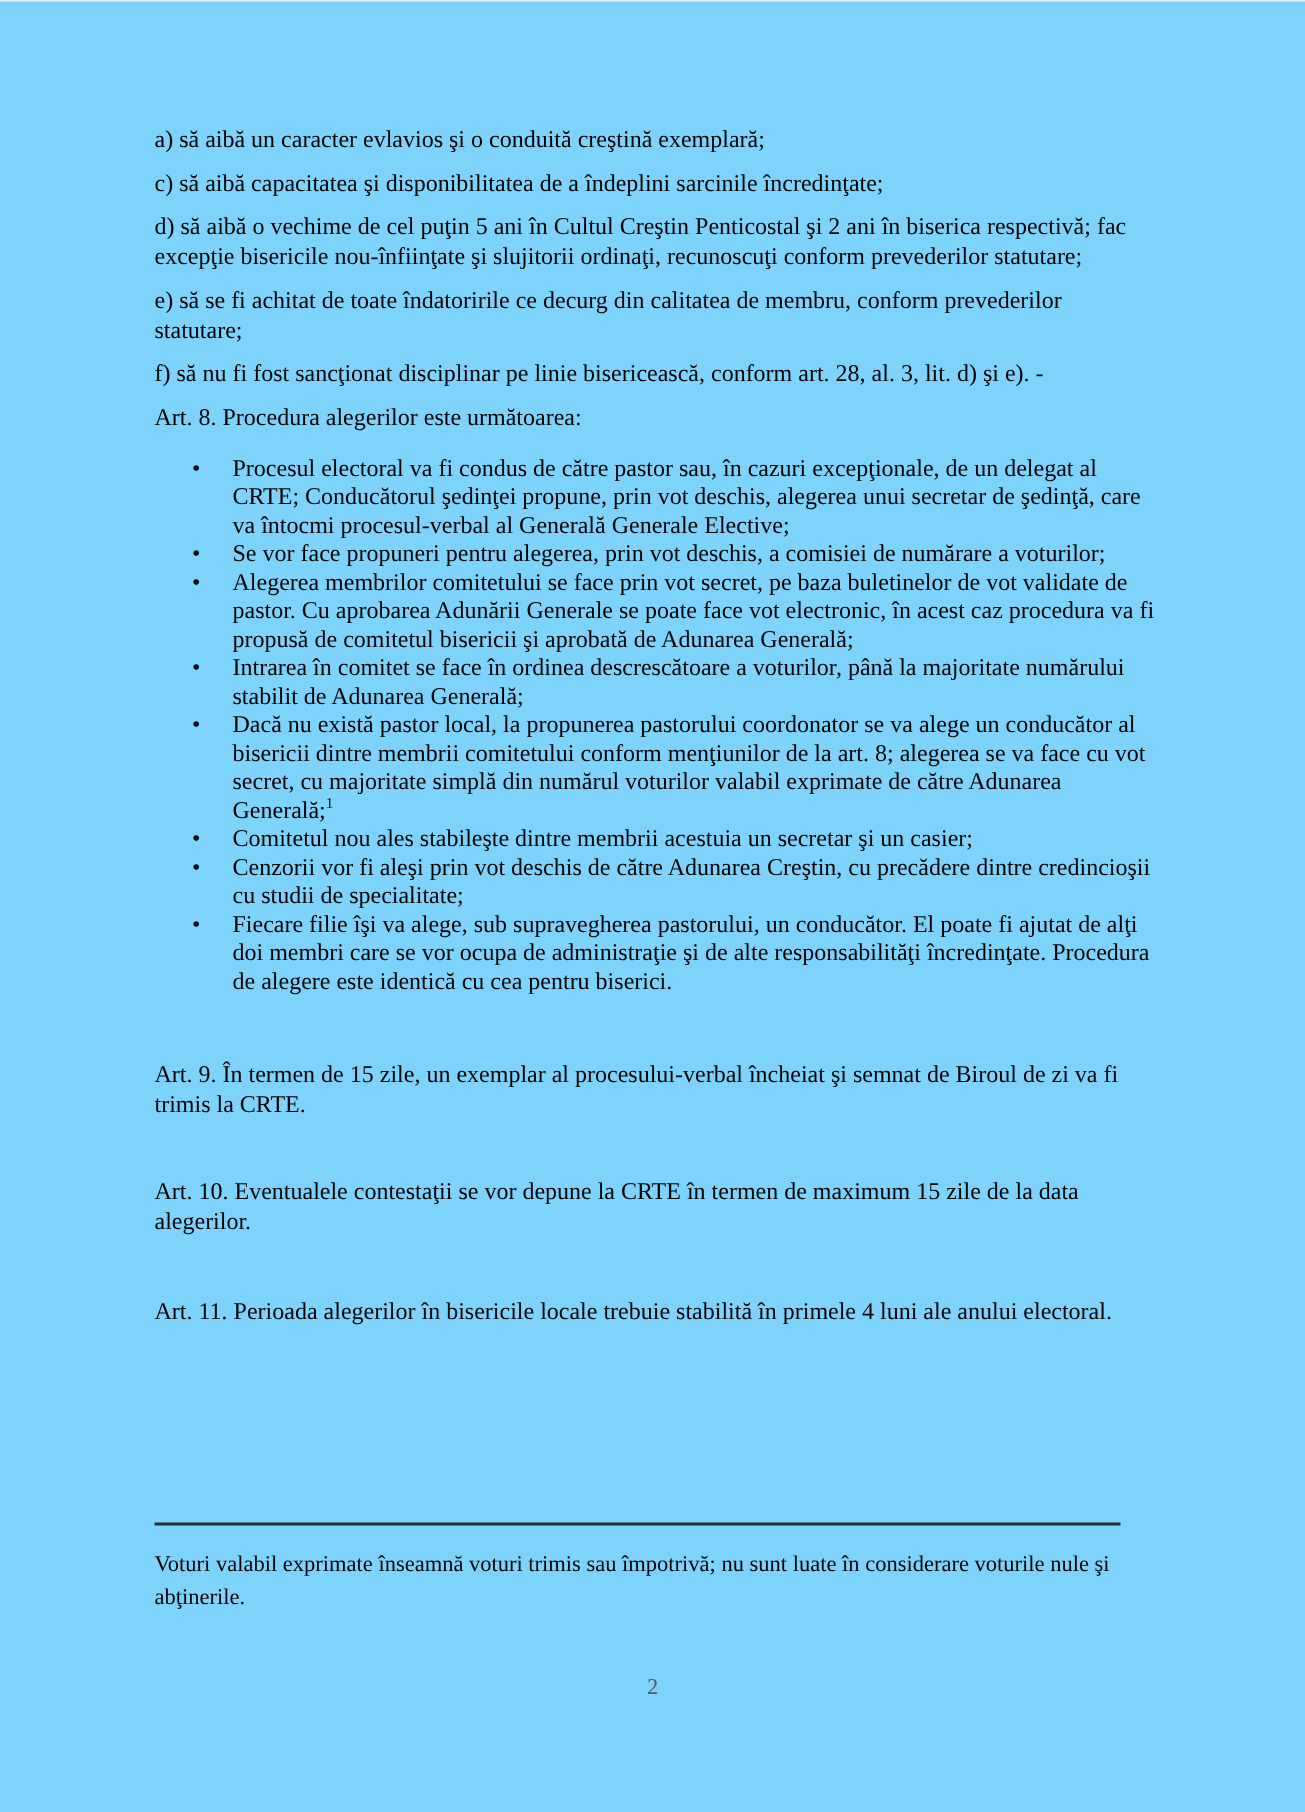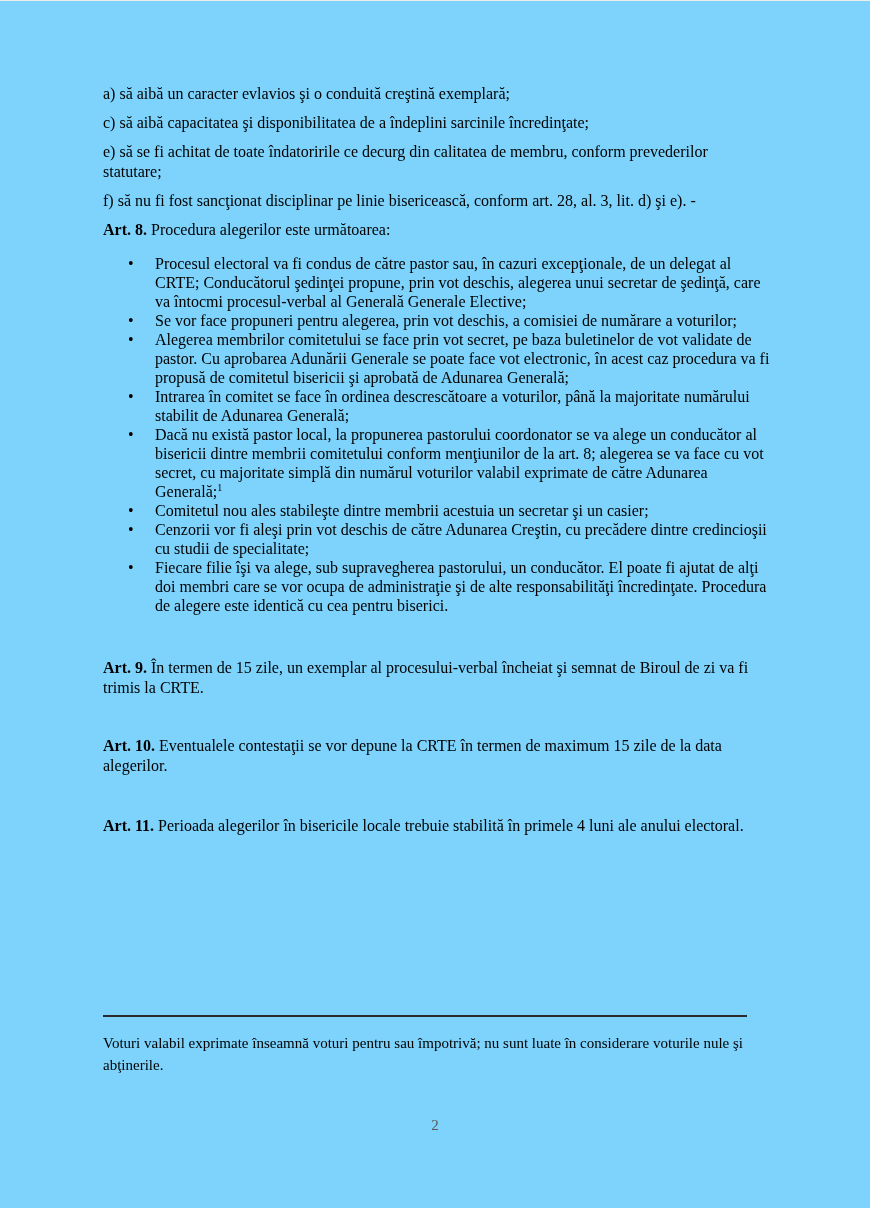--- a/index.html
+++ b/index.html
@@ -33,21 +33,21 @@
   .art-heading {
     margin: 0 0 14px 0;
     line-height: 20px;
   }
   .art-para {
     margin: 0;
     line-height: 20px;
   }
   .art-para.art9  { margin-bottom: 38px; }
   .art-para.art10 { margin-bottom: 40px; }
-  strong.art-label { font-weight: bold; }
+  strong.art-label { font-weight: normal; }
   ul.procedure-list {
     list-style: none;
     margin: 0 0 43px 0;
     padding: 0;
   }
   ul.procedure-list li {
     position: relative;
     padding-left: 52px;
     line-height: 19px;
     margin: 0;
@@ -94,20 +94,21 @@
 </style>
 </head>
 <body>
 
 <div class="page">
 
   <div class="content">
 
     <p class="cond">a) să aibă un caracter evlavios şi o conduită creştină exemplară;</p>
     <p class="cond">c) să aibă capacitatea şi disponibilitatea de a îndeplini sarcinile încredinţate;</p>
+    <p class="cond">d) să aibă o vechime de cel puţin 5 ani în Cultul Creştin Penticostal şi 2 ani în biserica respectivă; fac excepţie bisericile nou-înfiinţate şi slujitorii ordinaţi, recunoscuţi conform prevederilor statutare;</p>
     <p class="cond">e) să se fi achitat de toate îndatoririle ce decurg din calitatea de membru, conform prevederilor statutare;</p>
     <p class="cond">f) să nu fi fost sancţionat disciplinar pe linie bisericească, conform art. 28, al. 3, lit. d) şi e). -</p>
 
     <p class="art-heading"><strong class="art-label">Art. 8.</strong> <span>Procedura alegerilor este următoarea:</span></p>
 
     <ul class="procedure-list">
       <li>Procesul electoral va fi condus de către pastor sau, în cazuri excepţionale, de un delegat al CRTE; Conducătorul şedinţei propune, prin vot deschis, alegerea unui secretar de şedinţă, care va întocmi procesul-verbal al Generală Generale Elective;</li>
       <li>Se vor face propuneri pentru alegerea, prin vot deschis, a comisiei de numărare a voturilor;</li>
       <li>Alegerea membrilor comitetului se face prin vot secret, pe baza buletinelor de vot validate de pastor. Cu aprobarea Adunării Generale se poate face vot electronic, în acest caz procedura va fi propusă de comitetul bisericii şi aprobată de Adunarea Generală;</li>
       <li>Intrarea în comitet se face în ordinea descrescătoare a voturilor, până la majoritate numărului stabilit de Adunarea Generală;</li>
@@ -120,18 +121,18 @@
     <p class="art-para art9"><strong class="art-label">Art. 9.</strong> <span>În termen de 15 zile, un exemplar al procesului-verbal încheiat şi semnat de Biroul de zi va fi trimis la CRTE.</span></p>
 
     <p class="art-para art10"><strong class="art-label">Art. 10.</strong> <span>Eventualele contestaţii se vor depune la CRTE în termen de maximum 15 zile de la data alegerilor.</span></p>
 
     <p class="art-para art11"><strong class="art-label">Art. 11.</strong> <span>Perioada alegerilor în bisericile locale trebuie stabilită în primele 4 luni ale anului electoral.</span></p>
 
   </div>
 
   <div class="footnote-area">
     <div class="footnote-rule"></div>
-    <p class="footnote-text">Voturi valabil exprimate înseamnă voturi pentru sau împotrivă; nu sunt luate în considerare voturile nule şi abţinerile.</p>
+    <p class="footnote-text">Voturi valabil exprimate înseamnă voturi trimis sau împotrivă; nu sunt luate în considerare voturile nule şi abţinerile.</p>
   </div>
 
   <div class="page-number">2</div>
 
 </div>
 
 </body></html>

